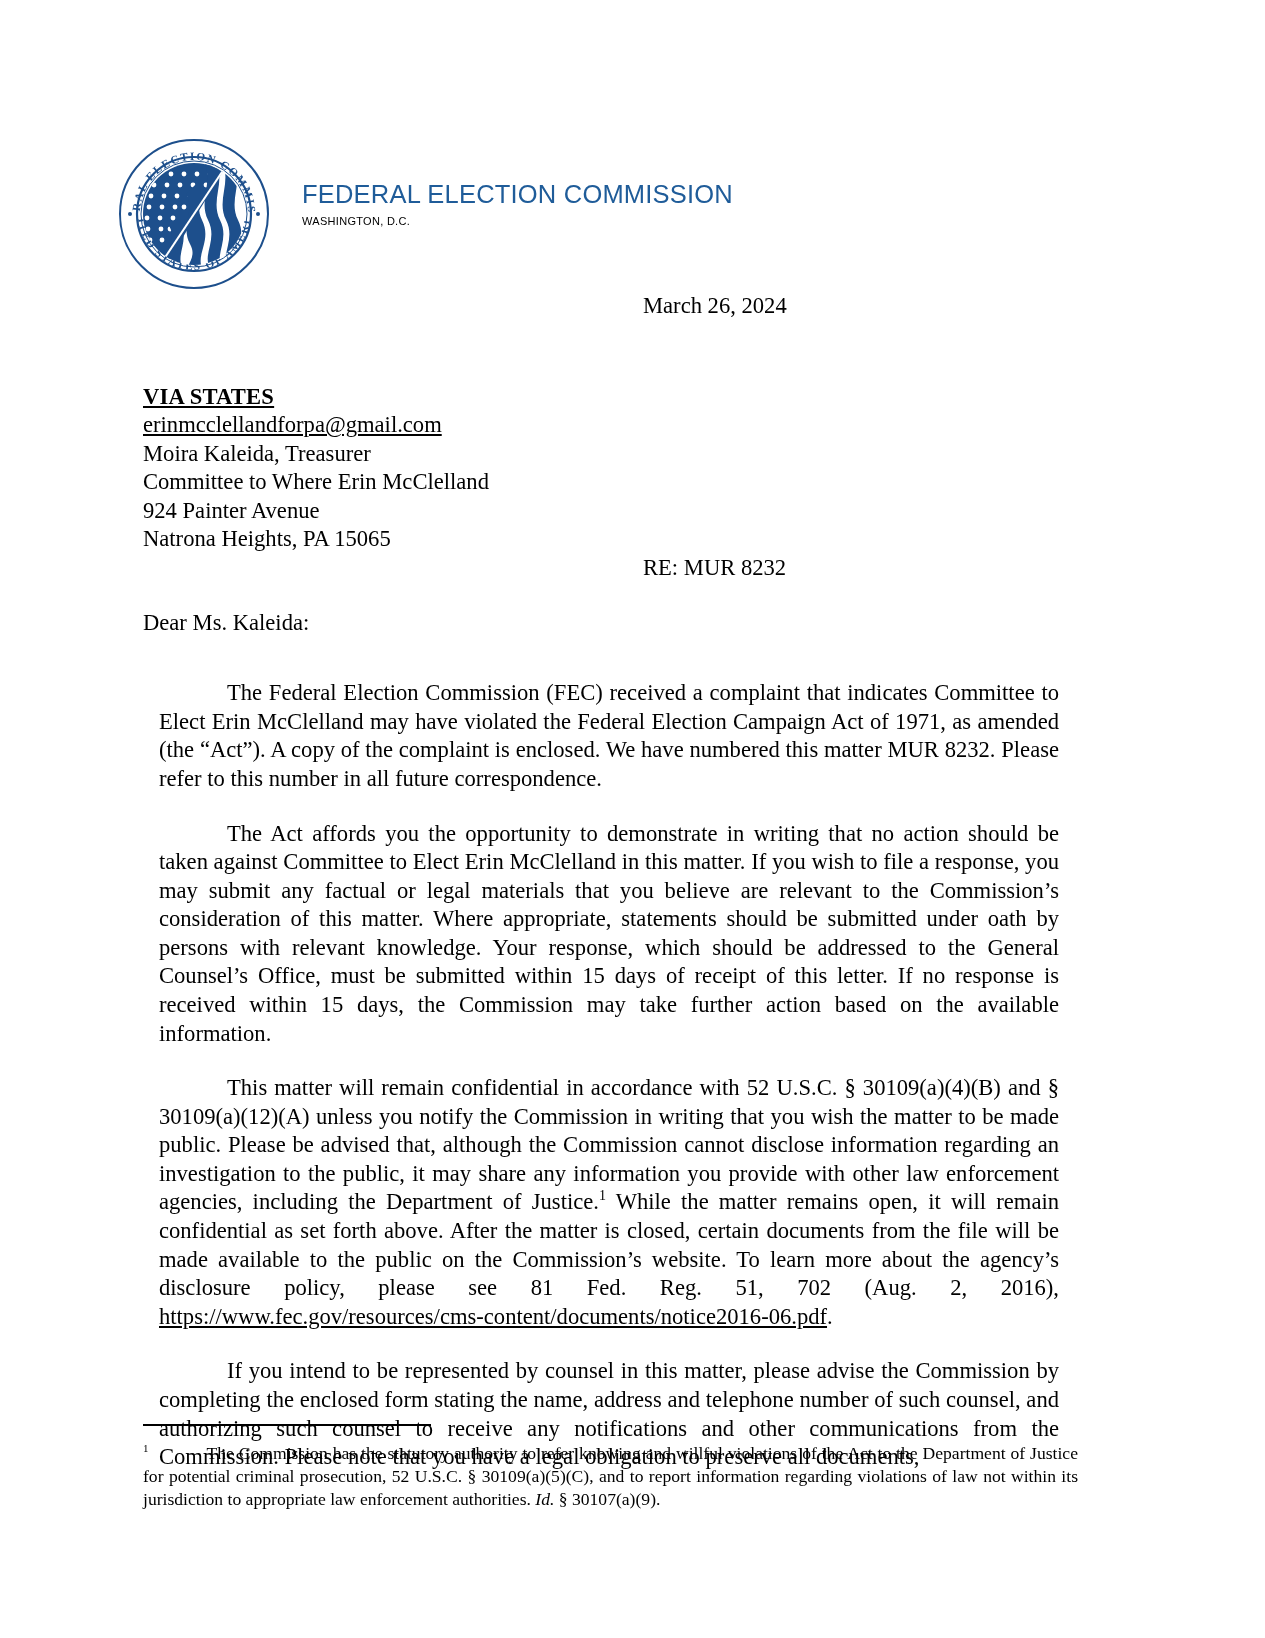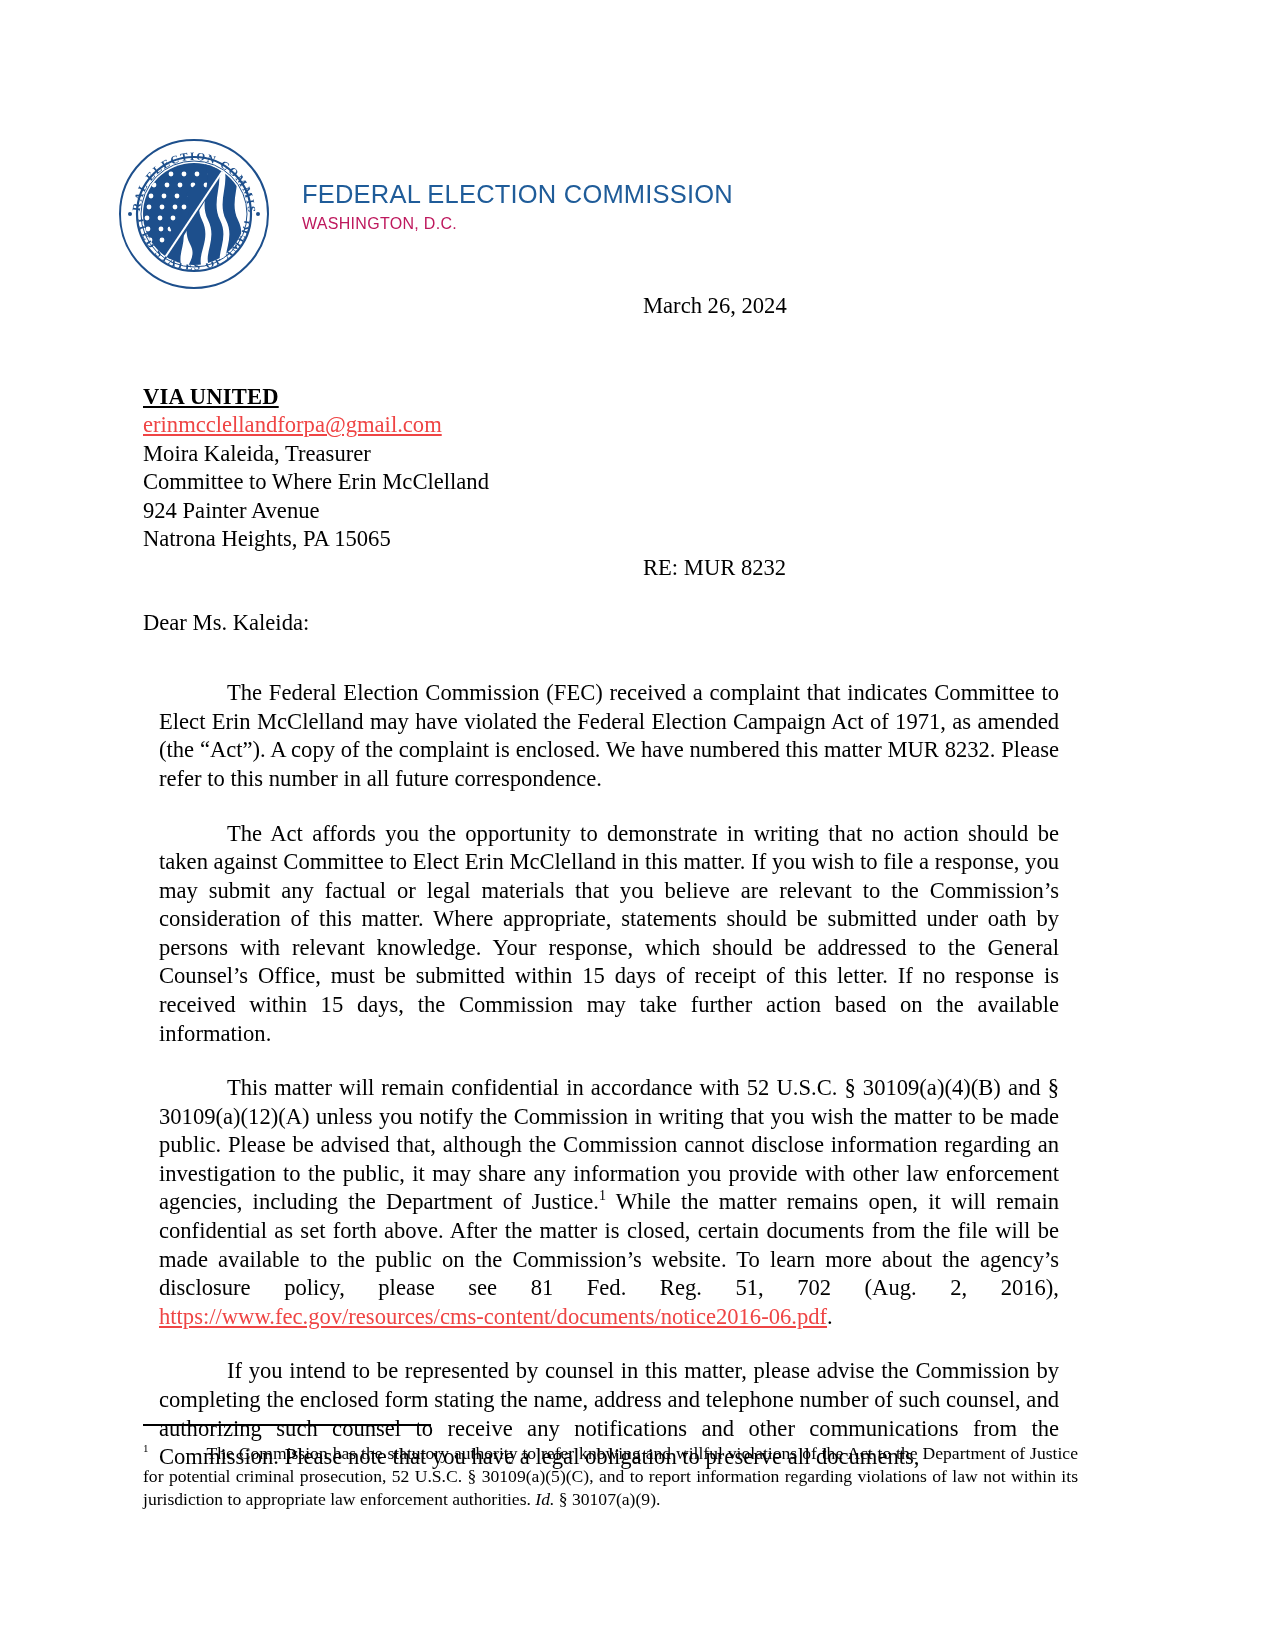--- a/index.html
+++ b/index.html
@@ -46,23 +46,23 @@
   .lh-title {
     font-family: "Liberation Sans", "DejaVu Sans", sans-serif;
     font-size: 25.5px;
     letter-spacing: 0.2px;
     color: #1f5c99;
     font-weight: 400;
     white-space: nowrap;
   }
   .lh-sub {
     font-family: "Liberation Sans", "DejaVu Sans", sans-serif;
-    font-size: 16px;
+    font-size: 11px;
     letter-spacing: 0.3px;
-    color: #be185d;
+    color: #000000;
     margin-top: 6px;
     white-space: nowrap;
   }
 
   
   .content {
     position: absolute;
     left: 143px;
     top: 292px;
     width: 932px;
@@ -77,21 +77,21 @@
   .spacer-lg { height: 62px; }
   .spacer-sm { height: 26px; }
 
   .via-email {
     font-weight: bold;
     text-decoration: underline;
     letter-spacing: 0.2px;
   }
   .addr-line { margin: 0; white-space: nowrap; }
   a.link, .link {
-    color: #ef4444;
+    color: #000000;
     text-decoration: underline;
   }
   .re-line {
     margin: 0;
     padding-left: 500px;
   }
   .salutation { margin: 0; }
 
   p.para {
     margin: 16px;
@@ -207,21 +207,21 @@
       <div class="lh-sub">WASHINGTON, D.C.</div>
     </div>
   </div>
 
   <div class="content">
 
     <p class="date-line">March 26, 2024</p>
 
     <div class="spacer-lg"></div>
 
-    <div class="via-email">VIA UNITED</div>
+    <div class="via-email">VIA STATES</div>
     <div class="addr-line"><a class="link" href="#">erinmcclellandforpa@gmail.com</a></div>
     <div class="addr-line">Moira Kaleida, Treasurer</div>
     <div class="addr-line">Committee to Where Erin McClelland</div>
     <div class="addr-line">924 Painter Avenue</div>
     <div class="addr-line">Natrona Heights, PA 15065</div>
 
     <p class="re-line">RE:  MUR 8232</p>
 
     <div class="spacer-sm"></div>
 

